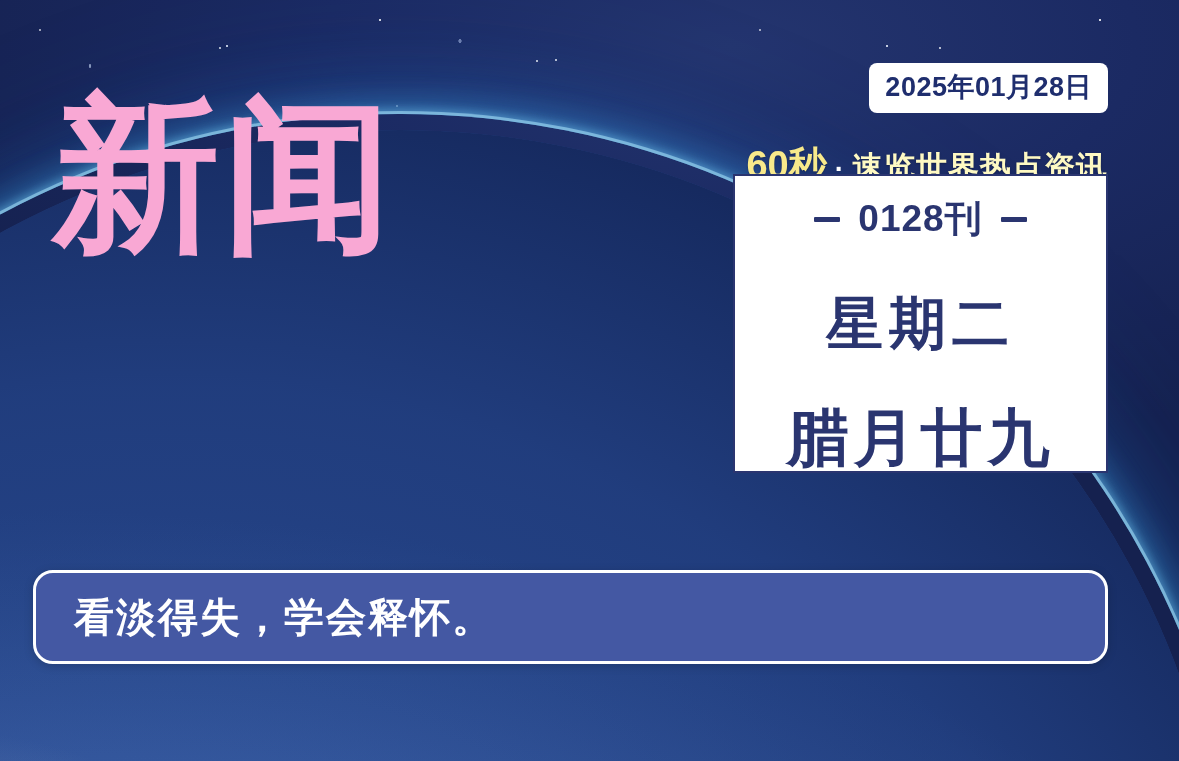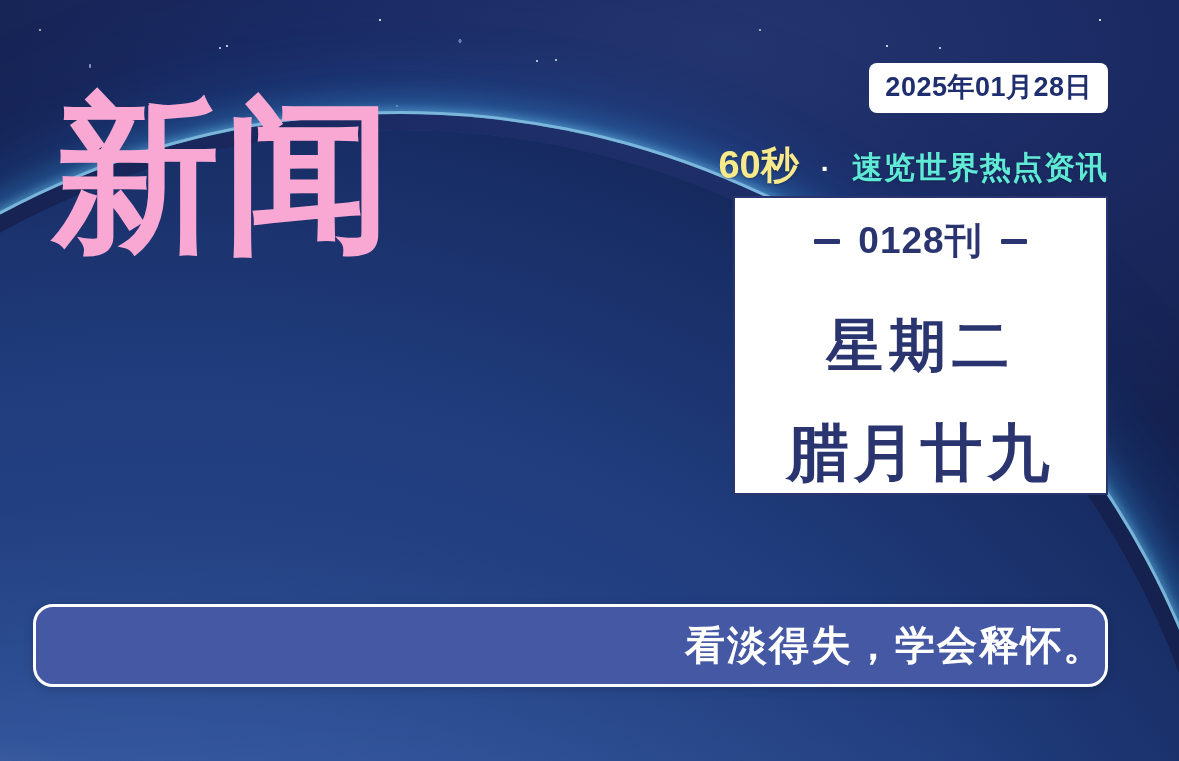--- a/index.html
+++ b/index.html
@@ -163,42 +163,42 @@
     border-radius:8px;
     z-index:8;
     white-space:nowrap;
     margin-left:40px;
   }
 
   
   .tagline {
     position:absolute;
     right:71px; top:140px;
-    display:flex; align-items:baseline; gap:20px;
+    display:flex; align-items:baseline; gap:6px;
     z-index:8;
     white-space:nowrap;
   }
   .tag-60 {
     color:#F8E98B;
     font-size:38px; font-weight:700;
     letter-spacing:0px;
     text-shadow:0 1px 2px rgba(0,0,0,.25);
   }
   .tag-dot { color:#FFFFFF; font-size:28px; font-weight:700; padding:0 2px; }
   .tag-rest {
-    color:#5eead4;
+    color:#fef9c3;
     font-size:31px; font-weight:700;
     letter-spacing:1px;
     text-shadow:0 1px 2px rgba(0,0,0,.25);
   }
 
   
   .info-card {
     position:absolute;
-    left:733px; top:196px;
+    left:733px; top:174px;
     width:375px; height:299px;
     background:#FFFFFF;
     border:2px solid #2A3570;
     z-index:8;
     display:flex;
     flex-direction:column;
     align-items:center;
     justify-content:flex-start;
     padding-top:14px;
   }
@@ -221,36 +221,35 @@
     font-weight:700;
     font-size:57px;
     letter-spacing:6px;
     margin-top:42px;
   }
   .lunar {
     color:#2A3570;
     font-weight:700;
     font-size:62px;
     letter-spacing:5px;
-    margin-top:26px;
+    margin-top:33px;
   }
 
   
   .quote-banner {
     position:absolute;
-    left:33px; top:604px;
-    width:1075px; height:83px;
+    left:33px; top:570px;
+    width:1075px; height:94px;
     background:#4458A3;
     border:3px solid #FFFFFF;
     border-radius:20px;
     display:flex;
     align-items:center;
     z-index:8;
     box-shadow:0 2px 10px rgba(0,0,0,.18);
-    justify-content:flex-end;
   }
   .quote-text {
     color:#FFFFFF;
     font-size:40px;
     font-weight:700;
     letter-spacing:2px;
     padding-left:38px;
     white-space:nowrap;
   }
 </style>

